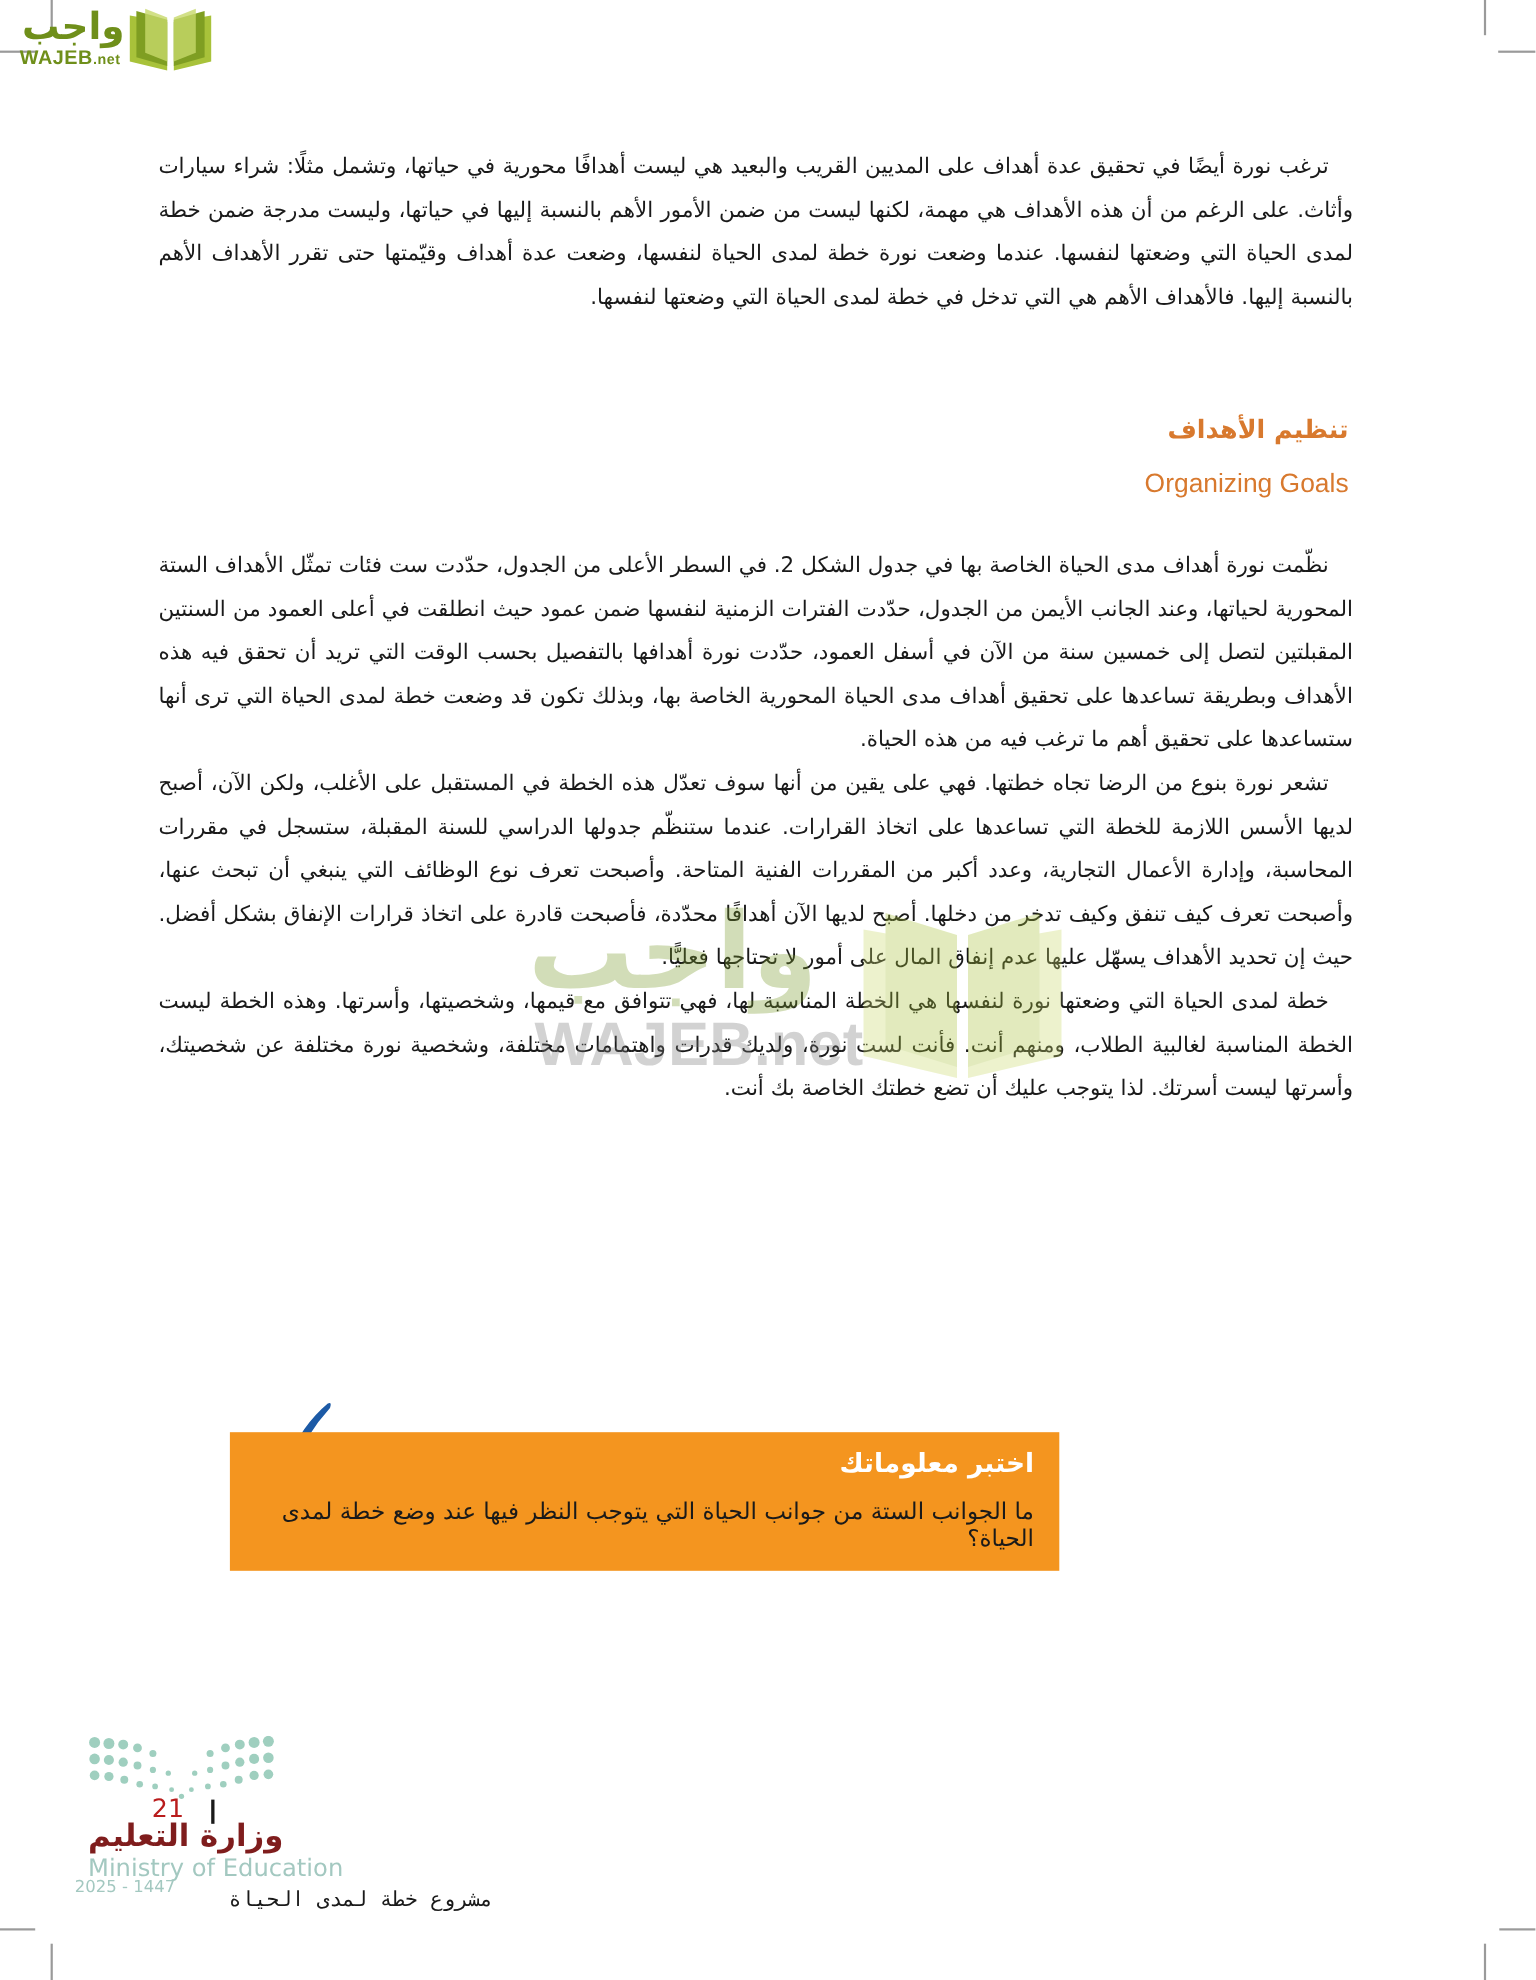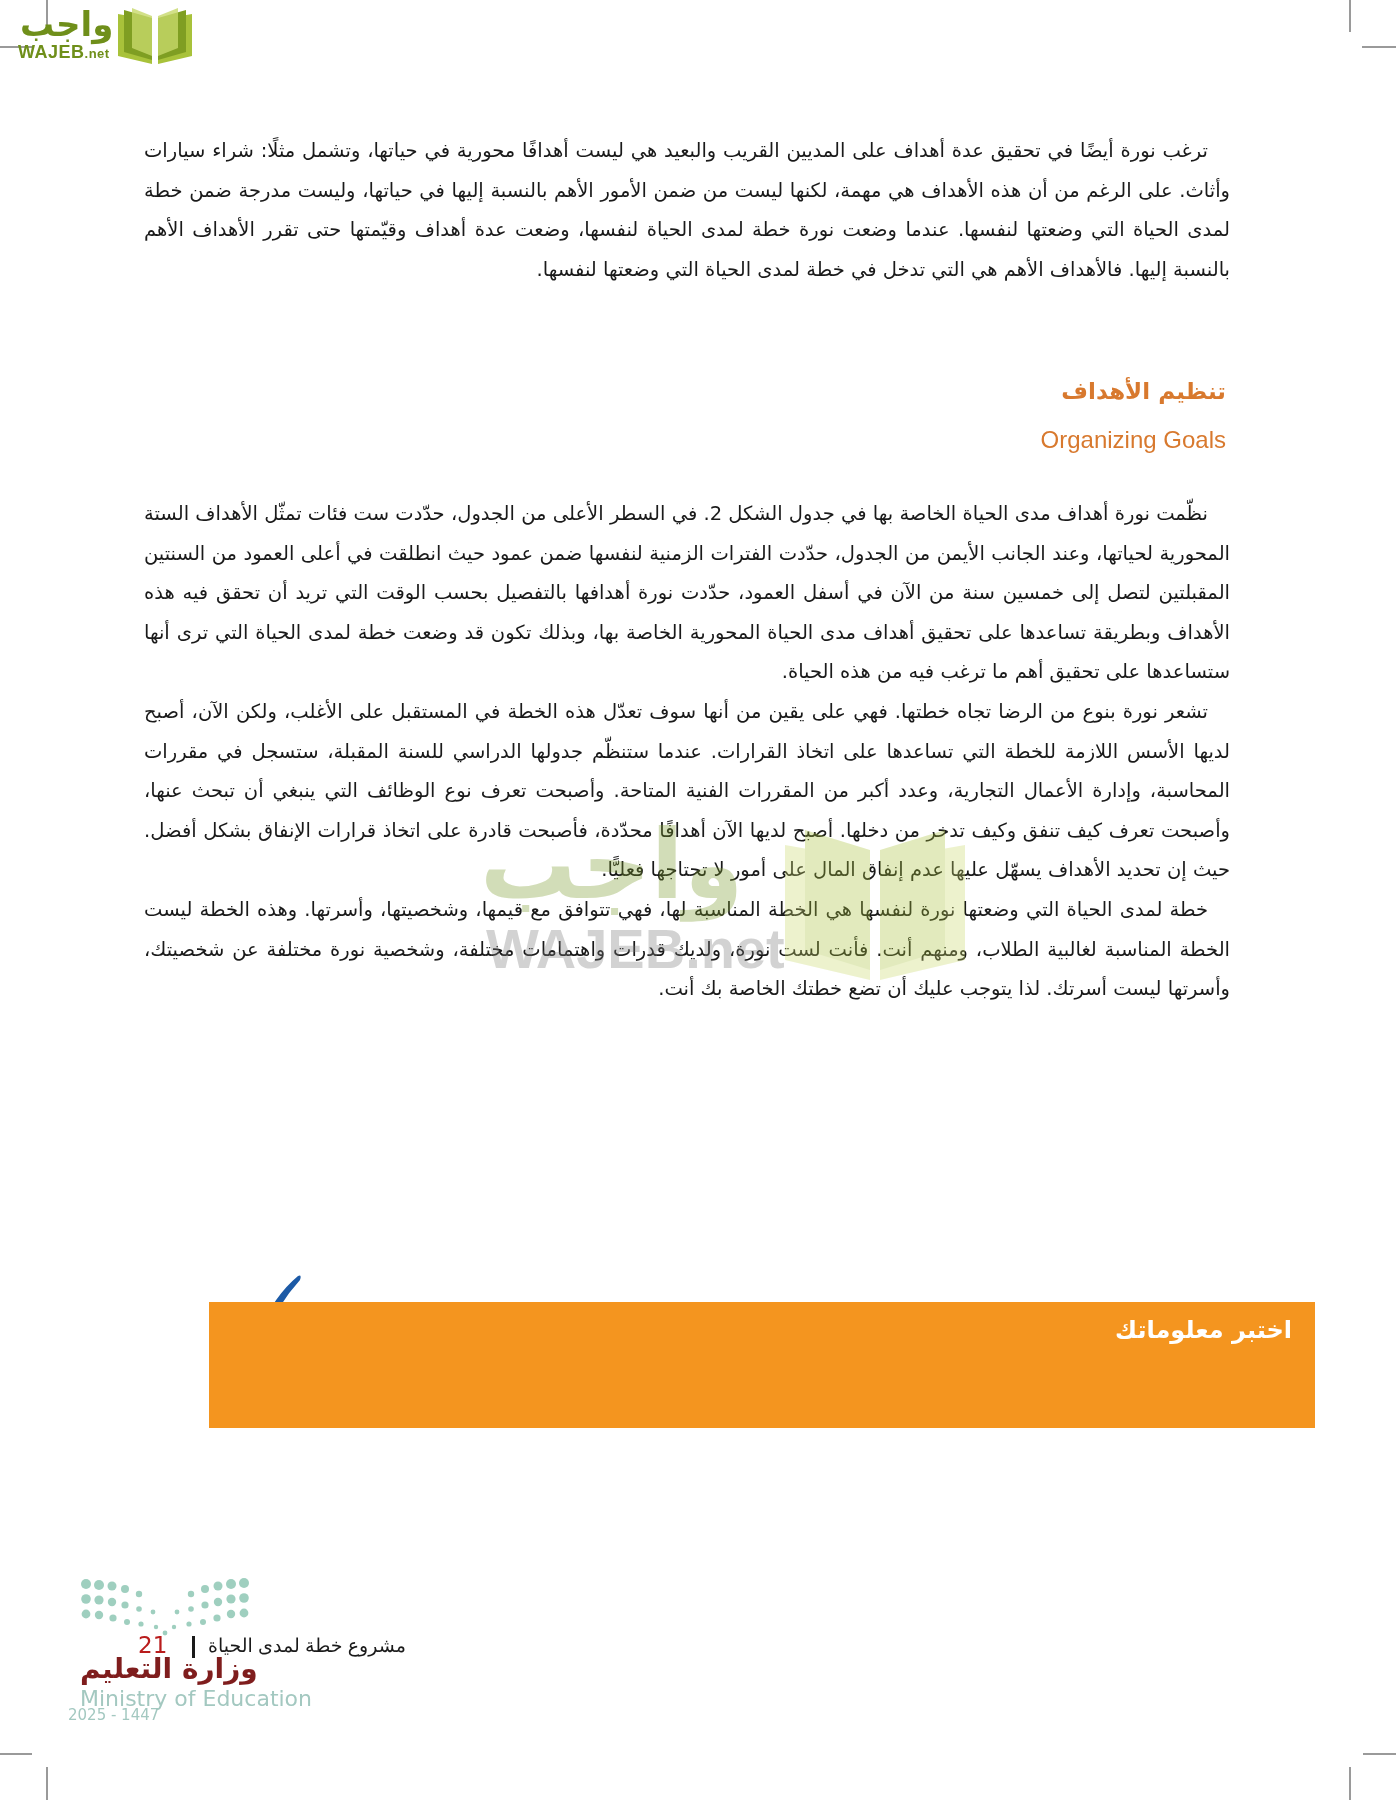--- a/index.html
+++ b/index.html
@@ -21,28 +21,28 @@
                 font-weight:bold; font-size:23px; color:#d8792e; }
   .heading-en { position:absolute; right:170px; top:426px; font-family:"Liberation Sans", sans-serif;
                 font-weight:normal; font-size:24px; color:#d8792e; }
   .para2 { top:494px; }
   .watermark { position:absolute; left:480px; top:820px; width:480px; height:165px; opacity:0.33; pointer-events:none; }
   .wm-ar { position:absolute; left:0; top:-10px; font-weight:bold; font-size:96px; color:#7a9a2a; direction:rtl; line-height:110px;
            font-family:"DejaVu Sans", sans-serif; }
   .wm-en { position:absolute; left:6px; top:96px; font-weight:bold; font-size:56px; color:#7a7a7a;
            font-family:"Liberation Sans", sans-serif; }
   .wm-book { position:absolute; left:300px; top:0px; width:190px; height:165px; }
-  .quiz { position:absolute; left:209px; top:1302px; width:1106px; height:126px; background:#f4951f; direction:rtl; }
+  .quiz { position:absolute; left:209px; top:1302px; width:754px; height:126px; background:#f4951f; direction:rtl; }
   .quiz-title { position:absolute; right:23px; top:14px; color:#ffffff; font-weight:bold; font-size:24px;
                 font-family:"DejaVu Sans", sans-serif; }
   .quiz-q { position:absolute; right:23px; top:60px; color:#1a1a1a; font-size:21px; font-family:"DejaVu Sans", sans-serif; }
   .check { position:absolute; left:240px; top:1272px; width:64px; height:72px; }
   .footer-logo { position:absolute; left:80px; top:1578px; width:170px; height:60px; }
-  .footer-title { position:absolute; left:208px; top:1634px; direction:rtl; font-size:19px; color:#1a1a1a;
-                  font-family:Liberation Sans, sans-serif; }
+  .footer-title { position:absolute; left:208px; top:1716px; direction:rtl; font-size:19px; color:#1a1a1a;
+                  font-family:Liberation Mono, monospace; }
   .footer-sep { position:absolute; left:192px; top:1636px; width:3px; height:22px; background:#1a1a1a; }
   .page-num { position:absolute; left:138px; top:1632px; font-size:23px; color:#b91c1c; font-family:"DejaVu Sans", sans-serif; }
   .moe-ar { position:absolute; left:80px; top:1652px; font-size:28px; color:#7f1d1d; direction:rtl;
             font-family:"DejaVu Sans", sans-serif; letter-spacing:1px;font-weight:bold; }
   .moe-en { position:absolute; left:80px; top:1686px; font-size:22px; color:#a3c8c0; font-family:"DejaVu Sans", sans-serif; }
   .moe-year { position:absolute; left:68px; top:1706px; font-size:15px; color:#a3c8c0; font-family:"DejaVu Sans", sans-serif; }
 </style>
 </head>
 <body>
 
@@ -91,20 +91,21 @@
     <path d="M165 10 L100 30 L100 150 L165 130 Z" fill="#a8c23a"></path>
   </svg>
 </div>
 
 <svg class="check" viewBox="0 0 64 72">
   <path d="M4 46 Q10 42 14 48 L20 58 Q34 24 58 4 Q62 2 60 8 Q38 32 24 66 Q20 72 15 66 Q10 56 4 50 Z" fill="#1c5aa6"></path>
 </svg>
 
 <div class="quiz">
   <div class="quiz-title">اختبر معلوماتك</div>
+  <div class="quiz-q">ما الجوانب الستة من جوانب الحياة التي يتوجب النظر فيها عند وضع خطة لمدى الحياة؟</div>
 </div>
 
 <svg class="footer-logo" viewBox="0 0 170 60">
   <g fill="#9fcfbf">
     <circle cx="6" cy="6" r="5"></circle>
       <circle cx="19" cy="7" r="5"></circle>
       <circle cx="32" cy="8" r="4.5"></circle>
       <circle cx="45" cy="11" r="4"></circle>
       <circle cx="59" cy="16" r="3.2"></circle>
     <circle cx="164" cy="5" r="5"></circle>

